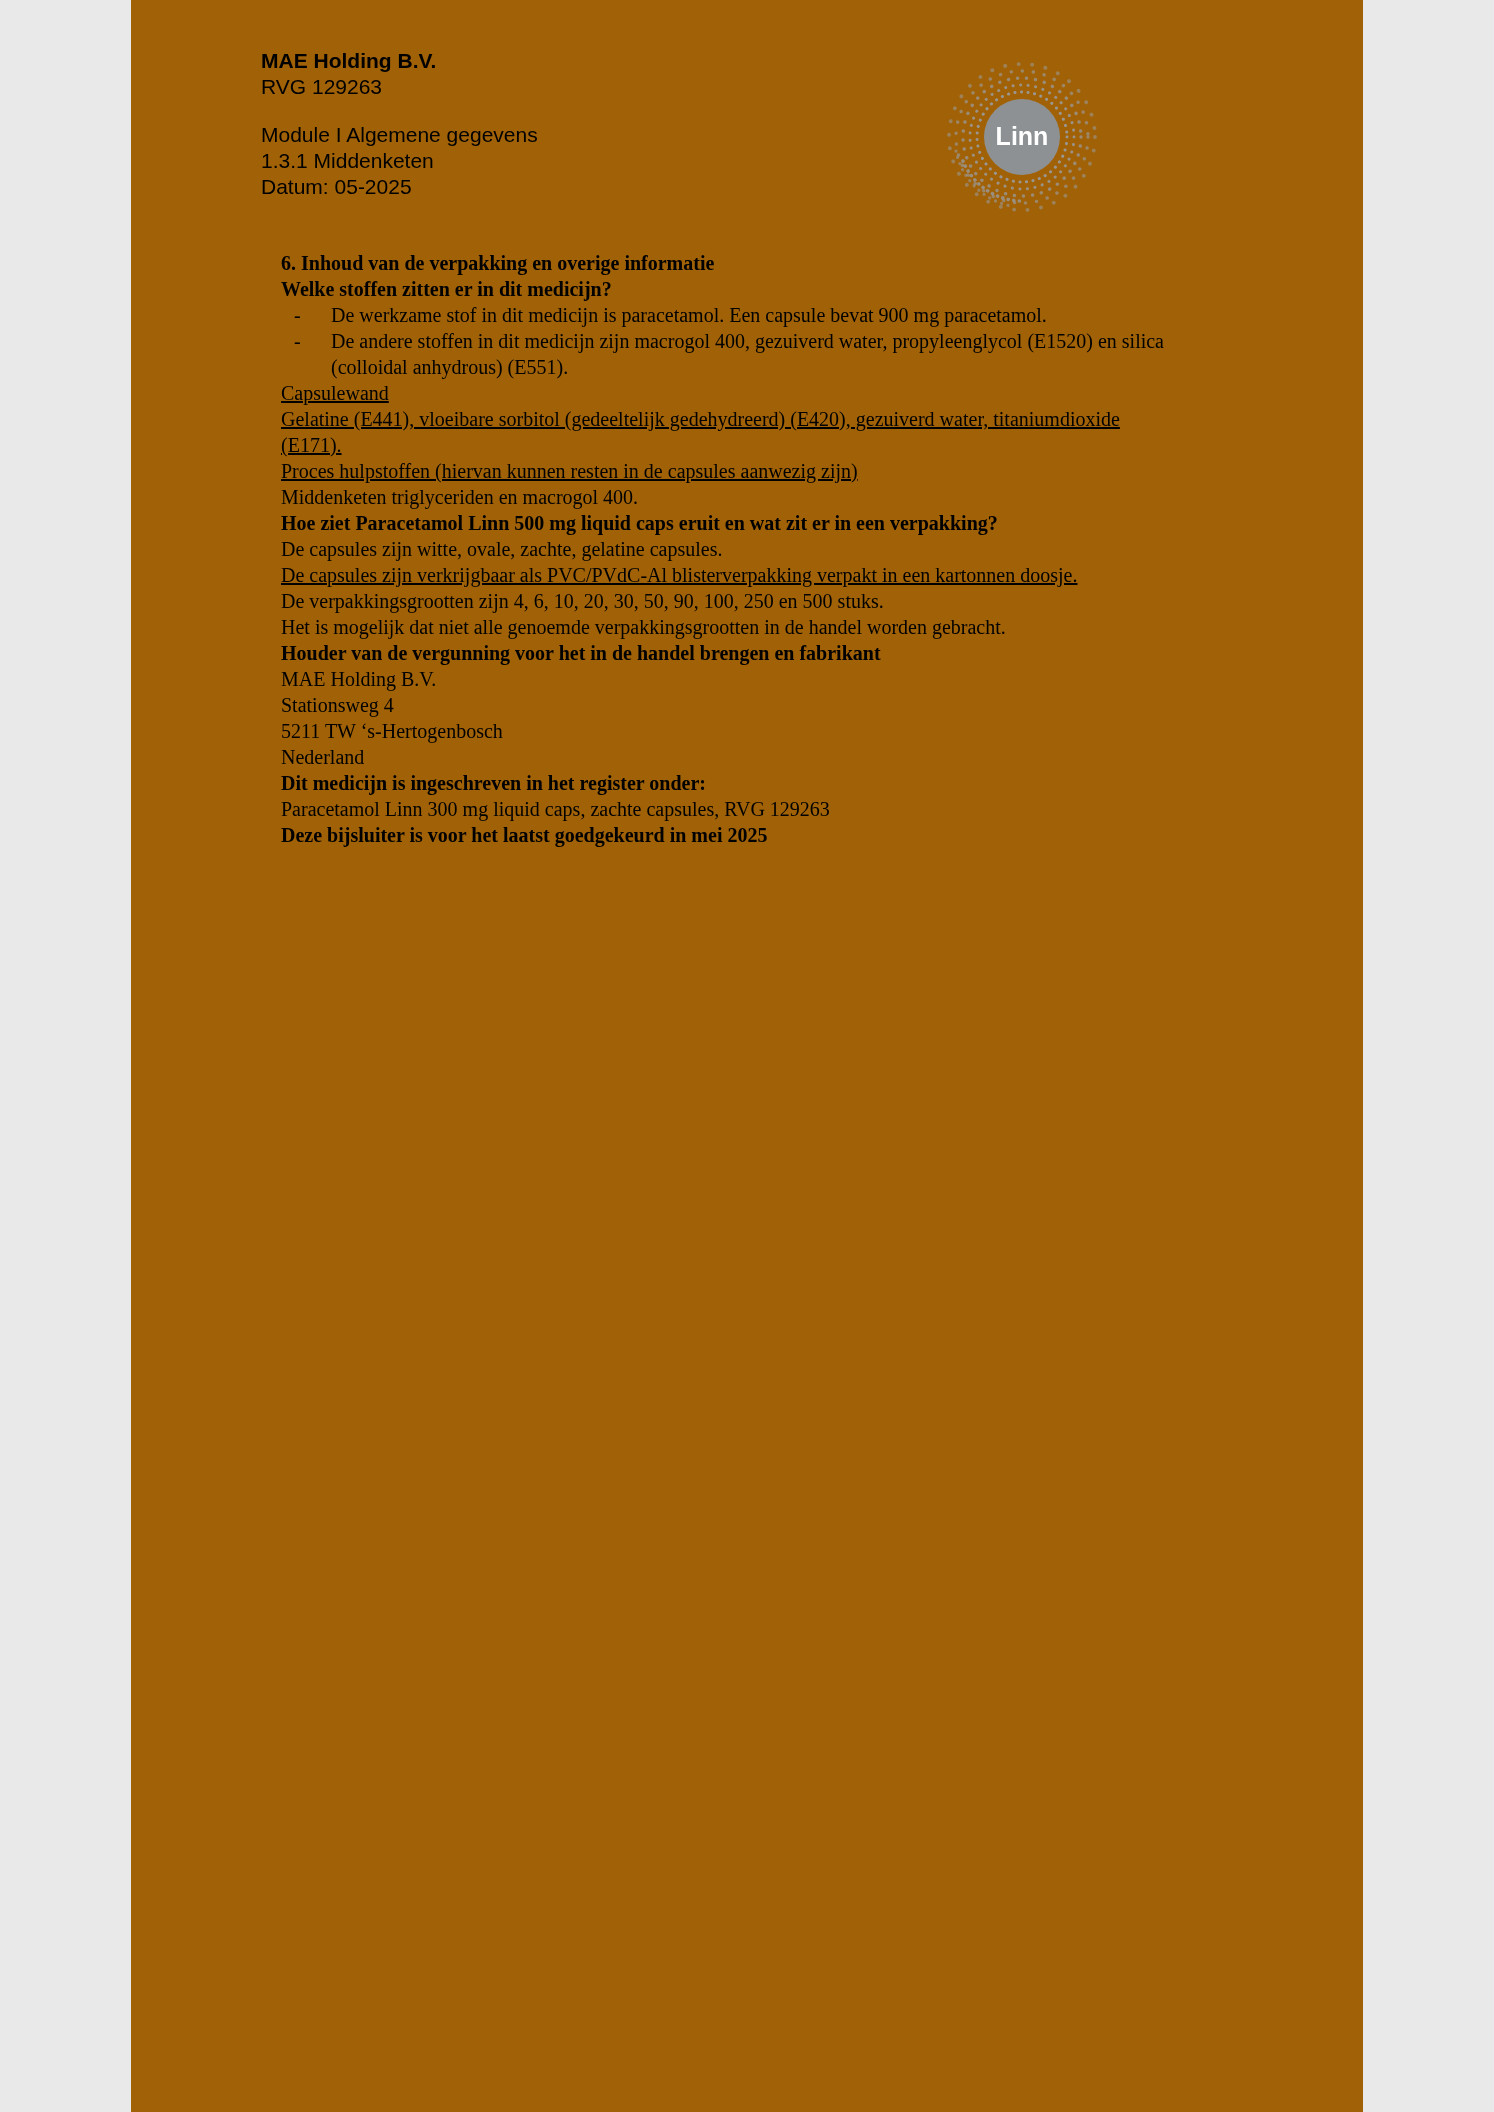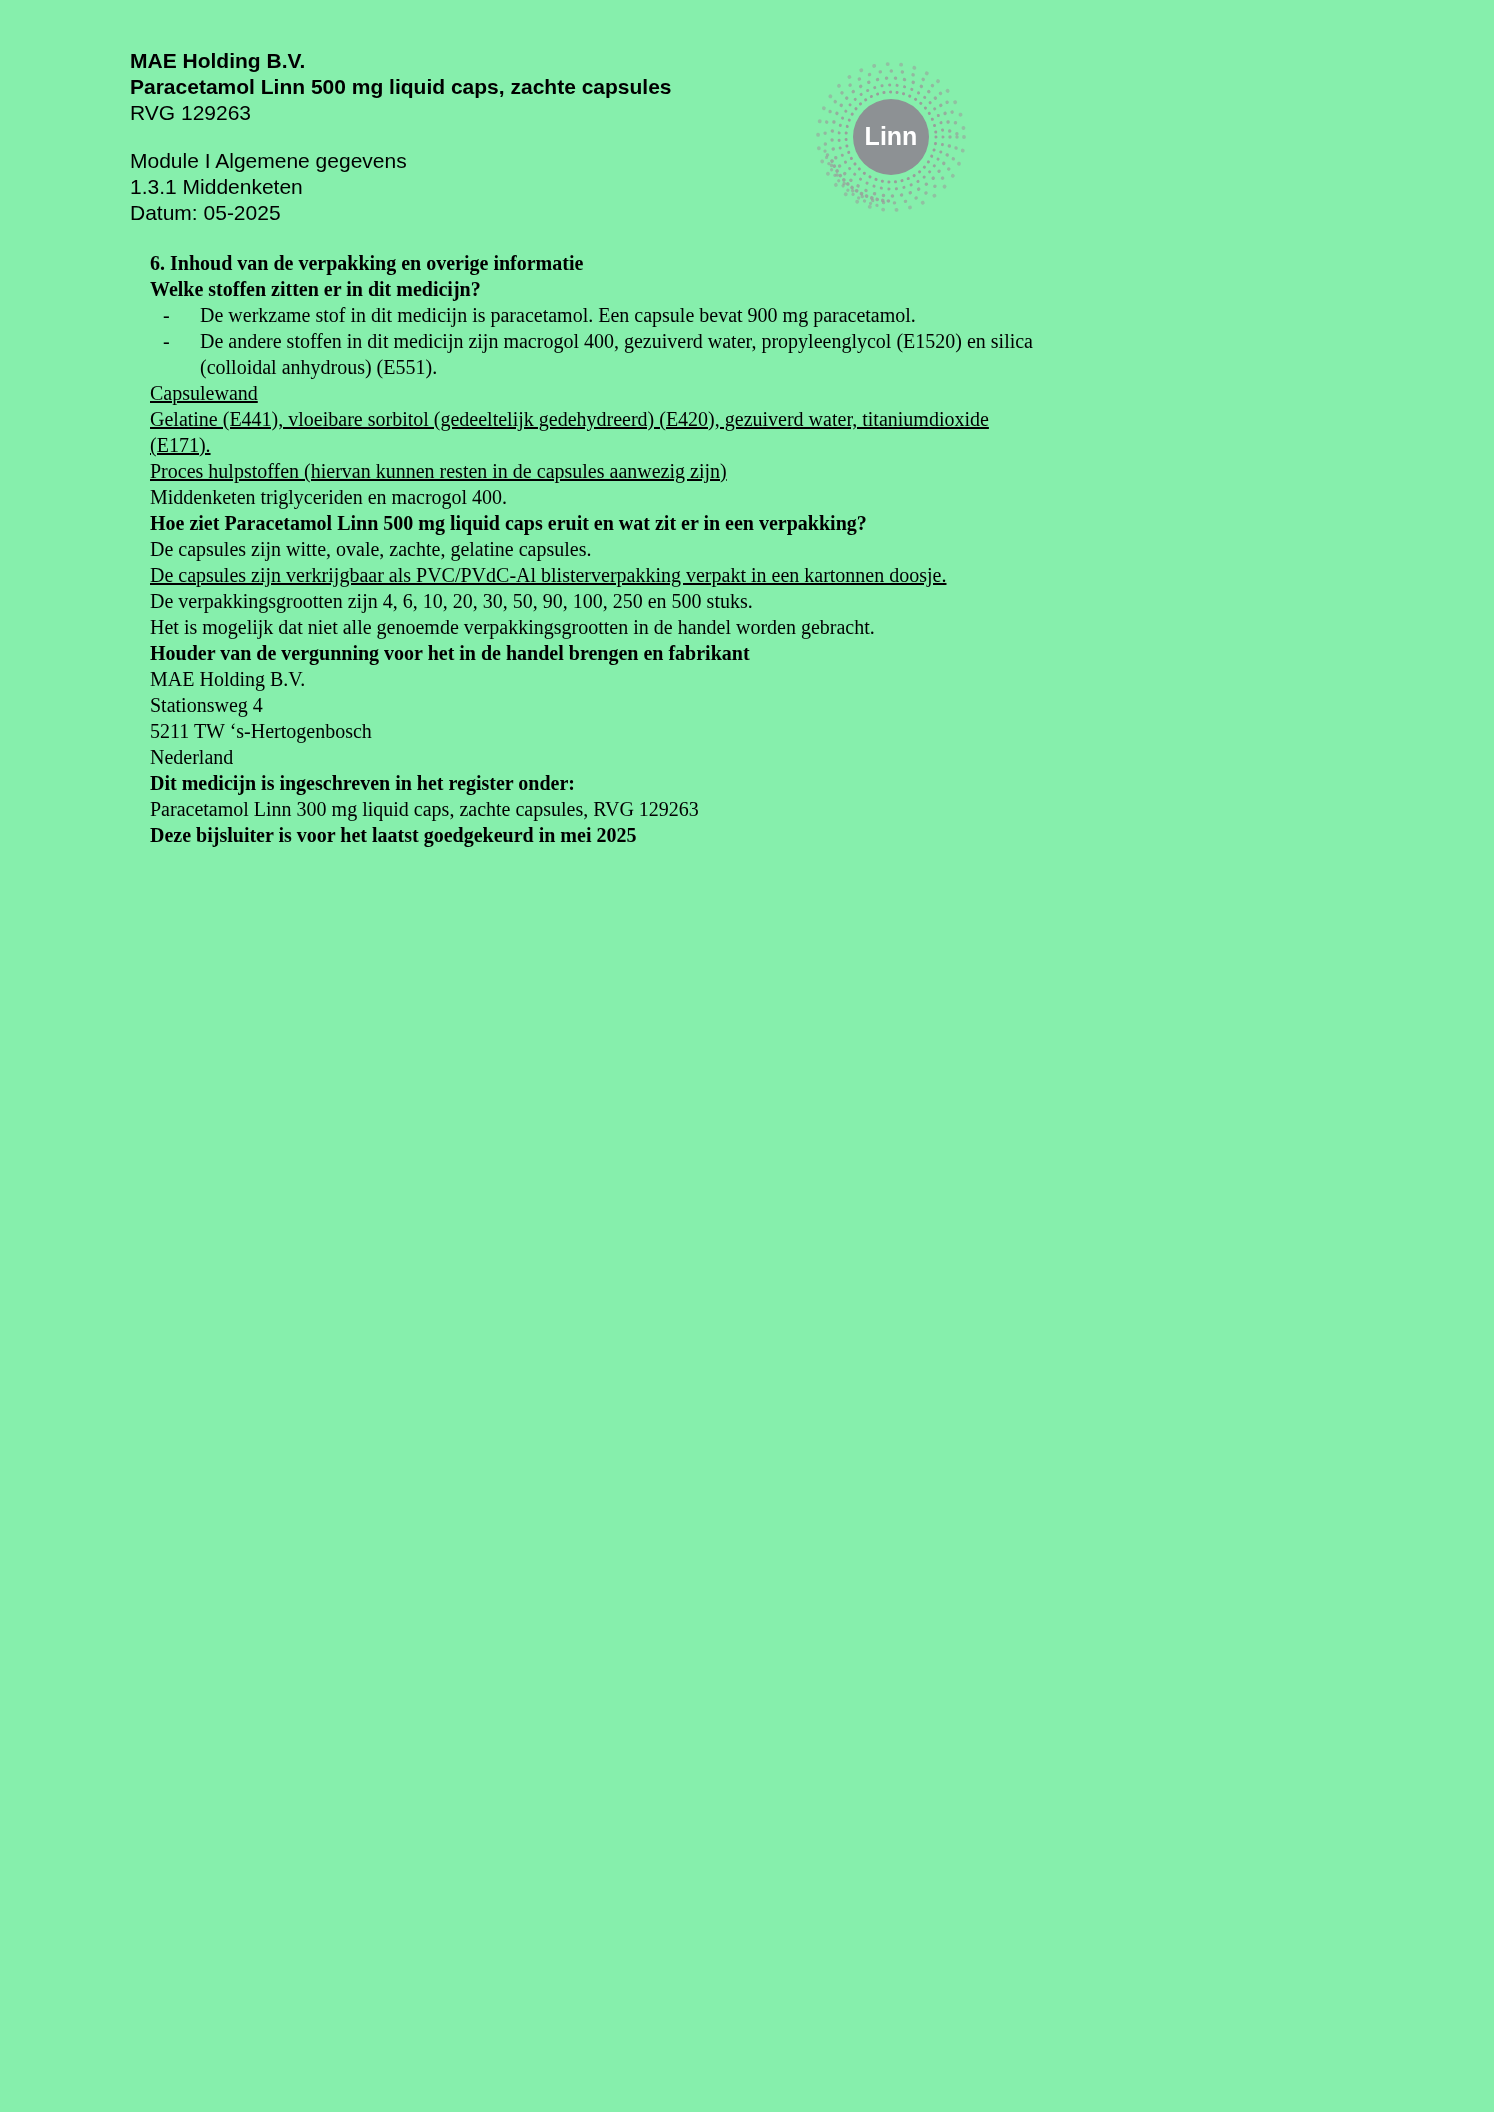--- a/index.html
+++ b/index.html
@@ -1,21 +1,21 @@
 <!DOCTYPE html>
 <html><head>
 <meta charset="utf-8">
 <style>
   * { margin: 0; padding: 0; box-sizing: border-box; }
   html, body { background: #e9e9e9; }
   .page {
     position: relative;
-    width: 1494px;
+    width: 1232px;
     height: 2112px;
-    background: #86efac;
+    background: #a16207;
     margin: 0 auto;
     overflow: hidden;
     color: #000;
   }
   
   .doc-header {
     position: absolute;
     left: 130px;
     top: 48px;
     font-family: "Liberation Sans", sans-serif;
@@ -54,21 +54,20 @@
   .bullet-body { flex: 1 1 auto; max-width: 850px; }
   .addr p { margin: 0; }
 </style>
 </head>
 <body>
 
 <div class="page">
 
   <div class="doc-header">
     <div class="b">MAE Holding B.V.</div>
-    <div class="b">Paracetamol Linn 500 mg liquid caps, zachte capsules</div>
     <div>RVG 129263</div>
     <div class="spacer"></div>
     <div>Module I Algemene gegevens</div>
     <div>1.3.1 Middenketen</div>
     <div>Datum: 05-2025</div>
   </div>
 
   <div class="logo">
     <svg width="162" height="162" viewBox="0 0 162 162">
       <g fill="none" stroke="#9a9a9a" stroke-linecap="round">

